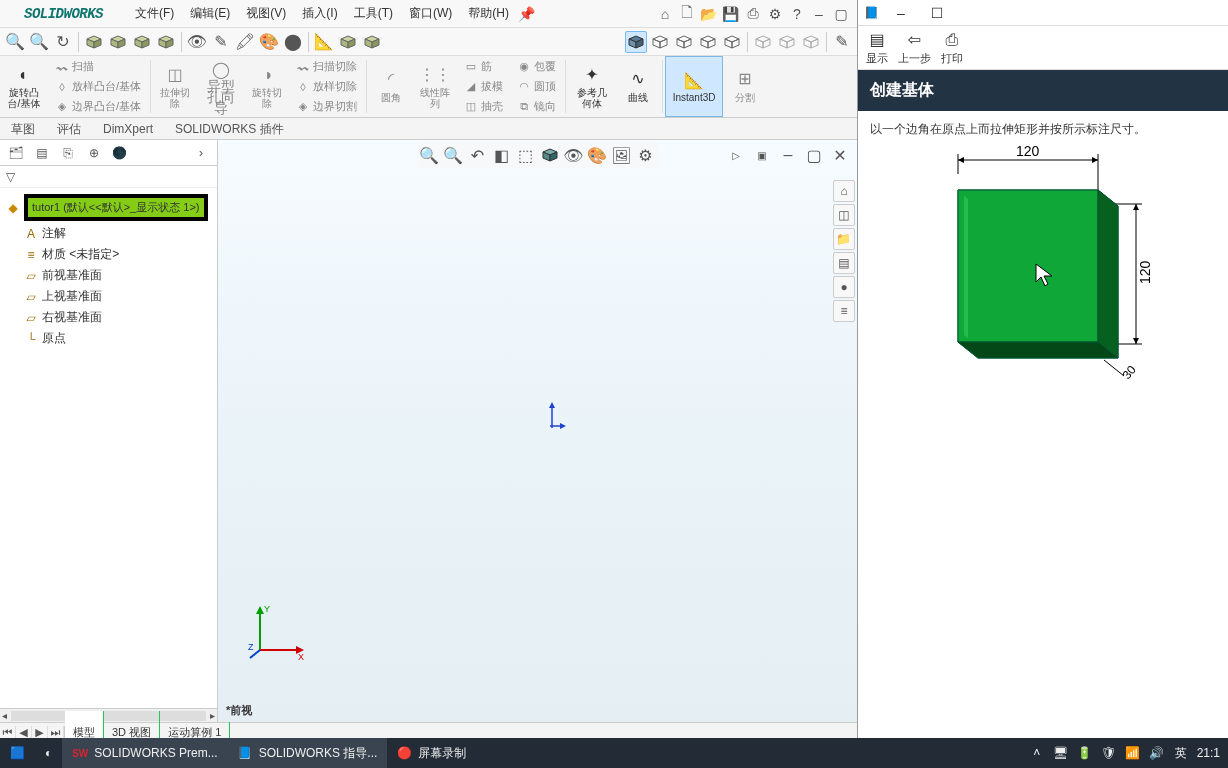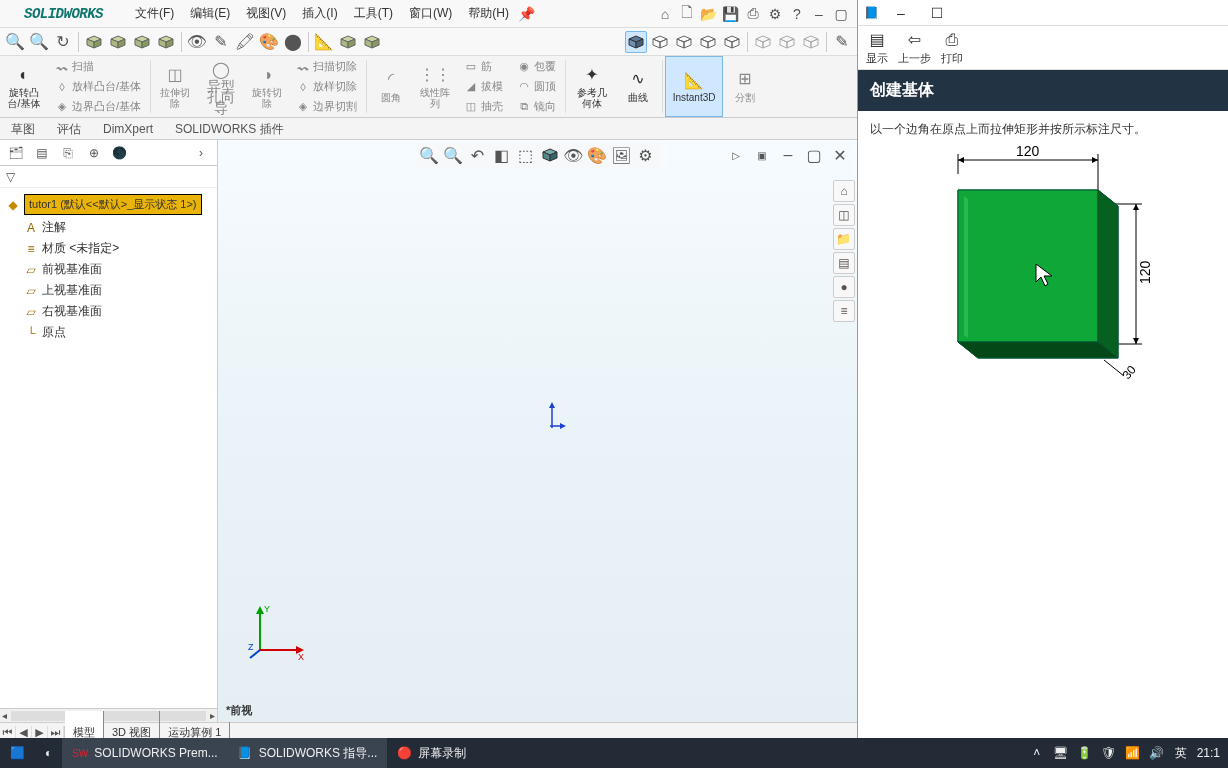--- a/index.html
+++ b/index.html
@@ -41,21 +41,21 @@
 .workrow { display: flex; flex: 1; min-height: 0; }
 .feature-panel { width: 218px; background: #fff; border-right: 1px solid #ccc; display: flex; flex-direction: column; font-size: 12px; }
 .fp-tabs { display: flex; height: 26px; border-bottom: 1px solid #ccc; align-items: center; gap: 2px; padding: 0 4px; }
 .fp-tab { width: 24px; height: 22px; display: flex; align-items: center; justify-content: center; color: #555; }
 .fp-filter { height: 22px; display: flex; align-items: center; padding: 0 6px; border-bottom: 1px solid #eee; color: #555; }
 .tree { padding: 4px 4px; overflow: auto; flex: 1; }
 .tree-row { display: flex; align-items: center; gap: 4px; padding: 2px 2px; }
 .tree-ind { width: 14px; }
 .tree-icon { width: 14px; height: 14px; display: inline-flex; align-items: center; justify-content: center; color: #996600; font-size: 12px; }
 .tree-label { color: #333; }
-.tree-root { background: #eab308; border: 1px solid #000000; padding: 2px 4px; font-size: 11px; }
+.tree-root { background: #84cc16; border: 4px solid #000000; padding: 2px 4px; font-size: 11px; }
 
 .viewport { flex: 1; position: relative; background: linear-gradient(to bottom, #f6fbff 0%, #eaf3f8 50%, #e4eef3 100%); display: flex; flex-direction: column; }
 .view-toolbar { position: absolute; top: 2px; left: 50%; transform: translateX(-50%); display: flex; gap: 2px; background: #f8f8f8cc; padding: 2px; border-radius: 3px; }
 .view-right-bar { position: absolute; right: 2px; top: 40px; display: flex; flex-direction: column; gap: 2px; }
 .vr-btn { width: 22px; height: 22px; background: #f8f8f8; border: 1px solid #ccc; display: flex; align-items: center; justify-content: center; color: #555; font-size: 12px; border-radius: 2px; }
 .view-close { position: absolute; top: 4px; right: 6px; display: flex; gap: 4px; }
 .triad { position: absolute; left: 30px; bottom: 60px; width: 60px; height: 60px; }
 .view-label { position: absolute; left: 8px; bottom: 4px; font-size: 11px; font-weight: bold; color: #333; }
 .origin-marker { position: absolute; left: 50%; top: 45%; width: 28px; height: 28px; }
 
@@ -591,21 +591,21 @@
 </div>
 
 <div class="taskbar">
   <div class="tb-item">
       <span>🟦</span>
     </div>
   <div class="tb-item">
       <span>◐</span>
     </div>
   <div class="tb-item" style="background:#3a4450">
-    <span style="color:#d9232e;font-weight:normal;font-size:10px">SW</span>
+    <span style="color:#d9232e;font-weight:bold;font-size:10px">SW</span>
     <span>SOLIDWORKS Prem...</span>
   </div>
   <div class="tb-item" style="background:#3a4450">
     <span>📘</span>
     <span>SOLIDWORKS 指导...</span>
   </div>
   <div class="tb-item">
     <span>🔴</span>
     <span>屏幕录制</span>
   </div>

